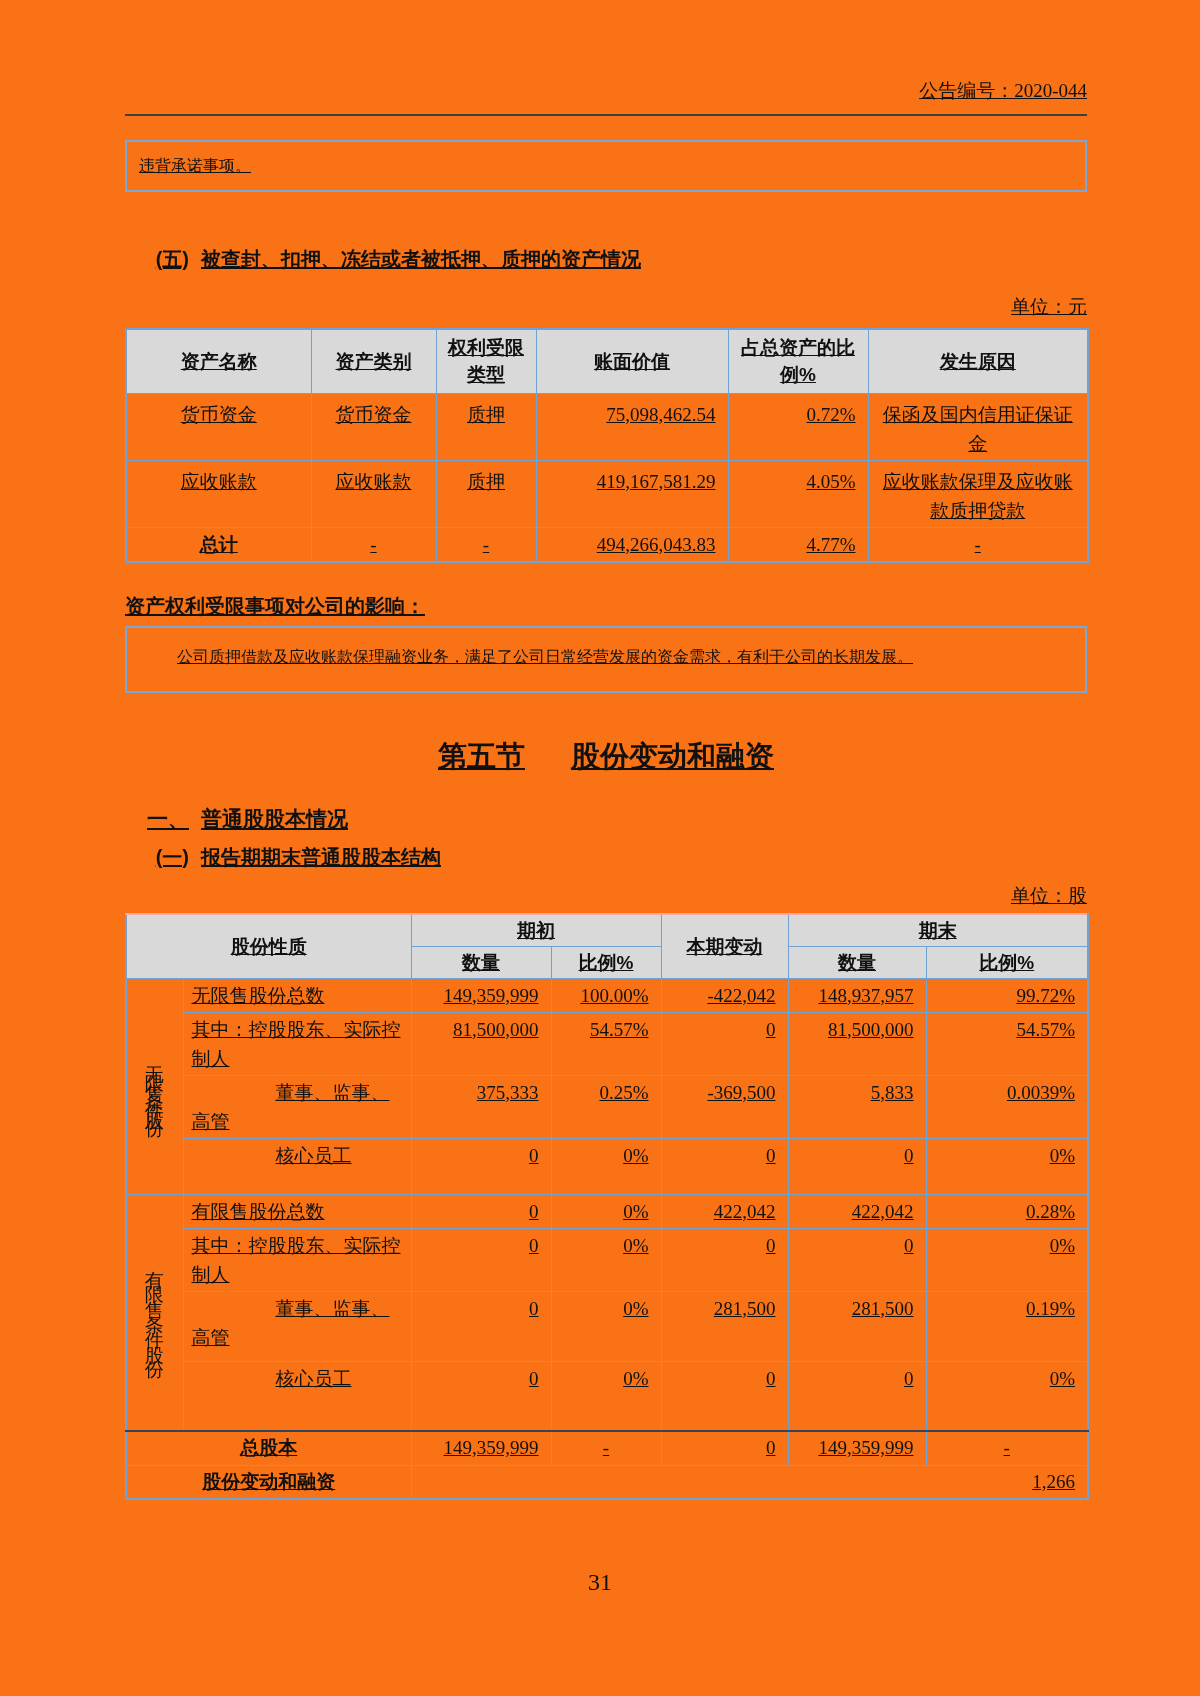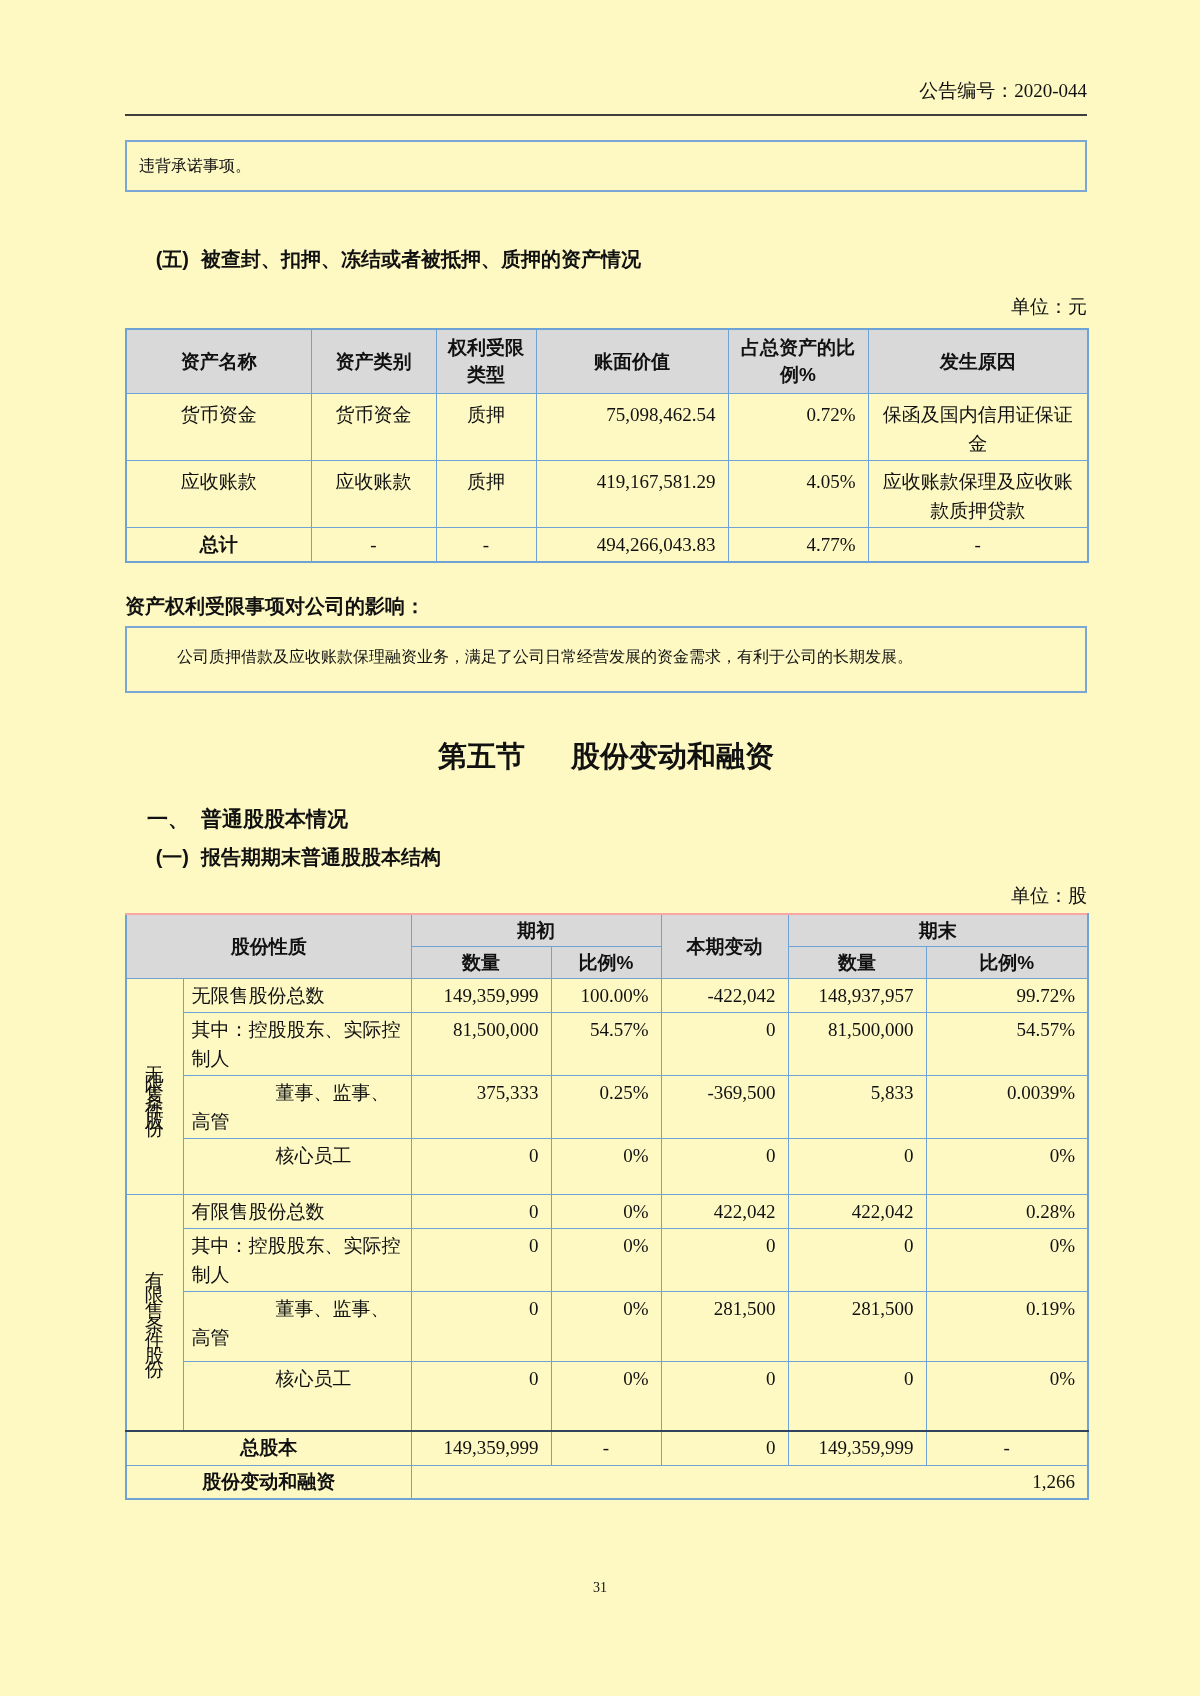--- a/index.html
+++ b/index.html
@@ -1,22 +1,23 @@
 <!DOCTYPE html>
 <html><head>
 <meta charset="utf-8">
 <style>
   html,body{margin:0;padding:0;background:#fff;}
   .page{
     position:relative;
     width:1200px;height:1696px;
-    background:#fef9c3;
+    background:#f97316;
     font-family:"Liberation Serif","DejaVu Serif",serif;
     color:#111;
     overflow:hidden;
+    text-decoration:underline;
   }
   .content{padding:0 113px 0 125px;}
   .docno{margin-top:80px;text-align:right;font-size:19px;line-height:22px;}
   .headrule{height:0;border-top:2px solid #3f3f3f;margin-top:12px;}
   .bluebox{
     border:2px solid #7aa7d4;
     margin-top:24px;
     padding:9px 12px 10px 12px;
     font-size:16px;line-height:29px;
   }
@@ -72,21 +73,21 @@
   .t2 tr.h70{height:70px;}
   .t2 td.lbl{padding-left:8px;}
   .t2 td.lbl.ind{text-indent:84px;}
   .t2 td.vcol{text-align:center;vertical-align:middle;padding:0;}
   .vtext{writing-mode:vertical-rl;text-orientation:upright;letter-spacing:9px;display:inline-block;}
   .vtext.tall{letter-spacing:15px;}
   .t2 tr.trow{height:34px;border-top:2px solid #31445c;}
   .t2 tr.trow td{vertical-align:middle;padding-top:1px;}
   .t2 tr.hold{height:31px;}
   .t2 tr.hold td{vertical-align:middle;padding-top:1px;}
-  .pageno{position:absolute;left:0;right:0;bottom:100px;text-align:center;font-size:14px;}
+  .pageno{position:absolute;left:0;right:0;bottom:100px;text-align:center;font-size:24px;}
 </style>
 </head>
 <body>
 
 <div class="page">
   <div class="content">
 
     <div class="docno">公告编号：2020-044</div>
     <div class="headrule"></div>
 

